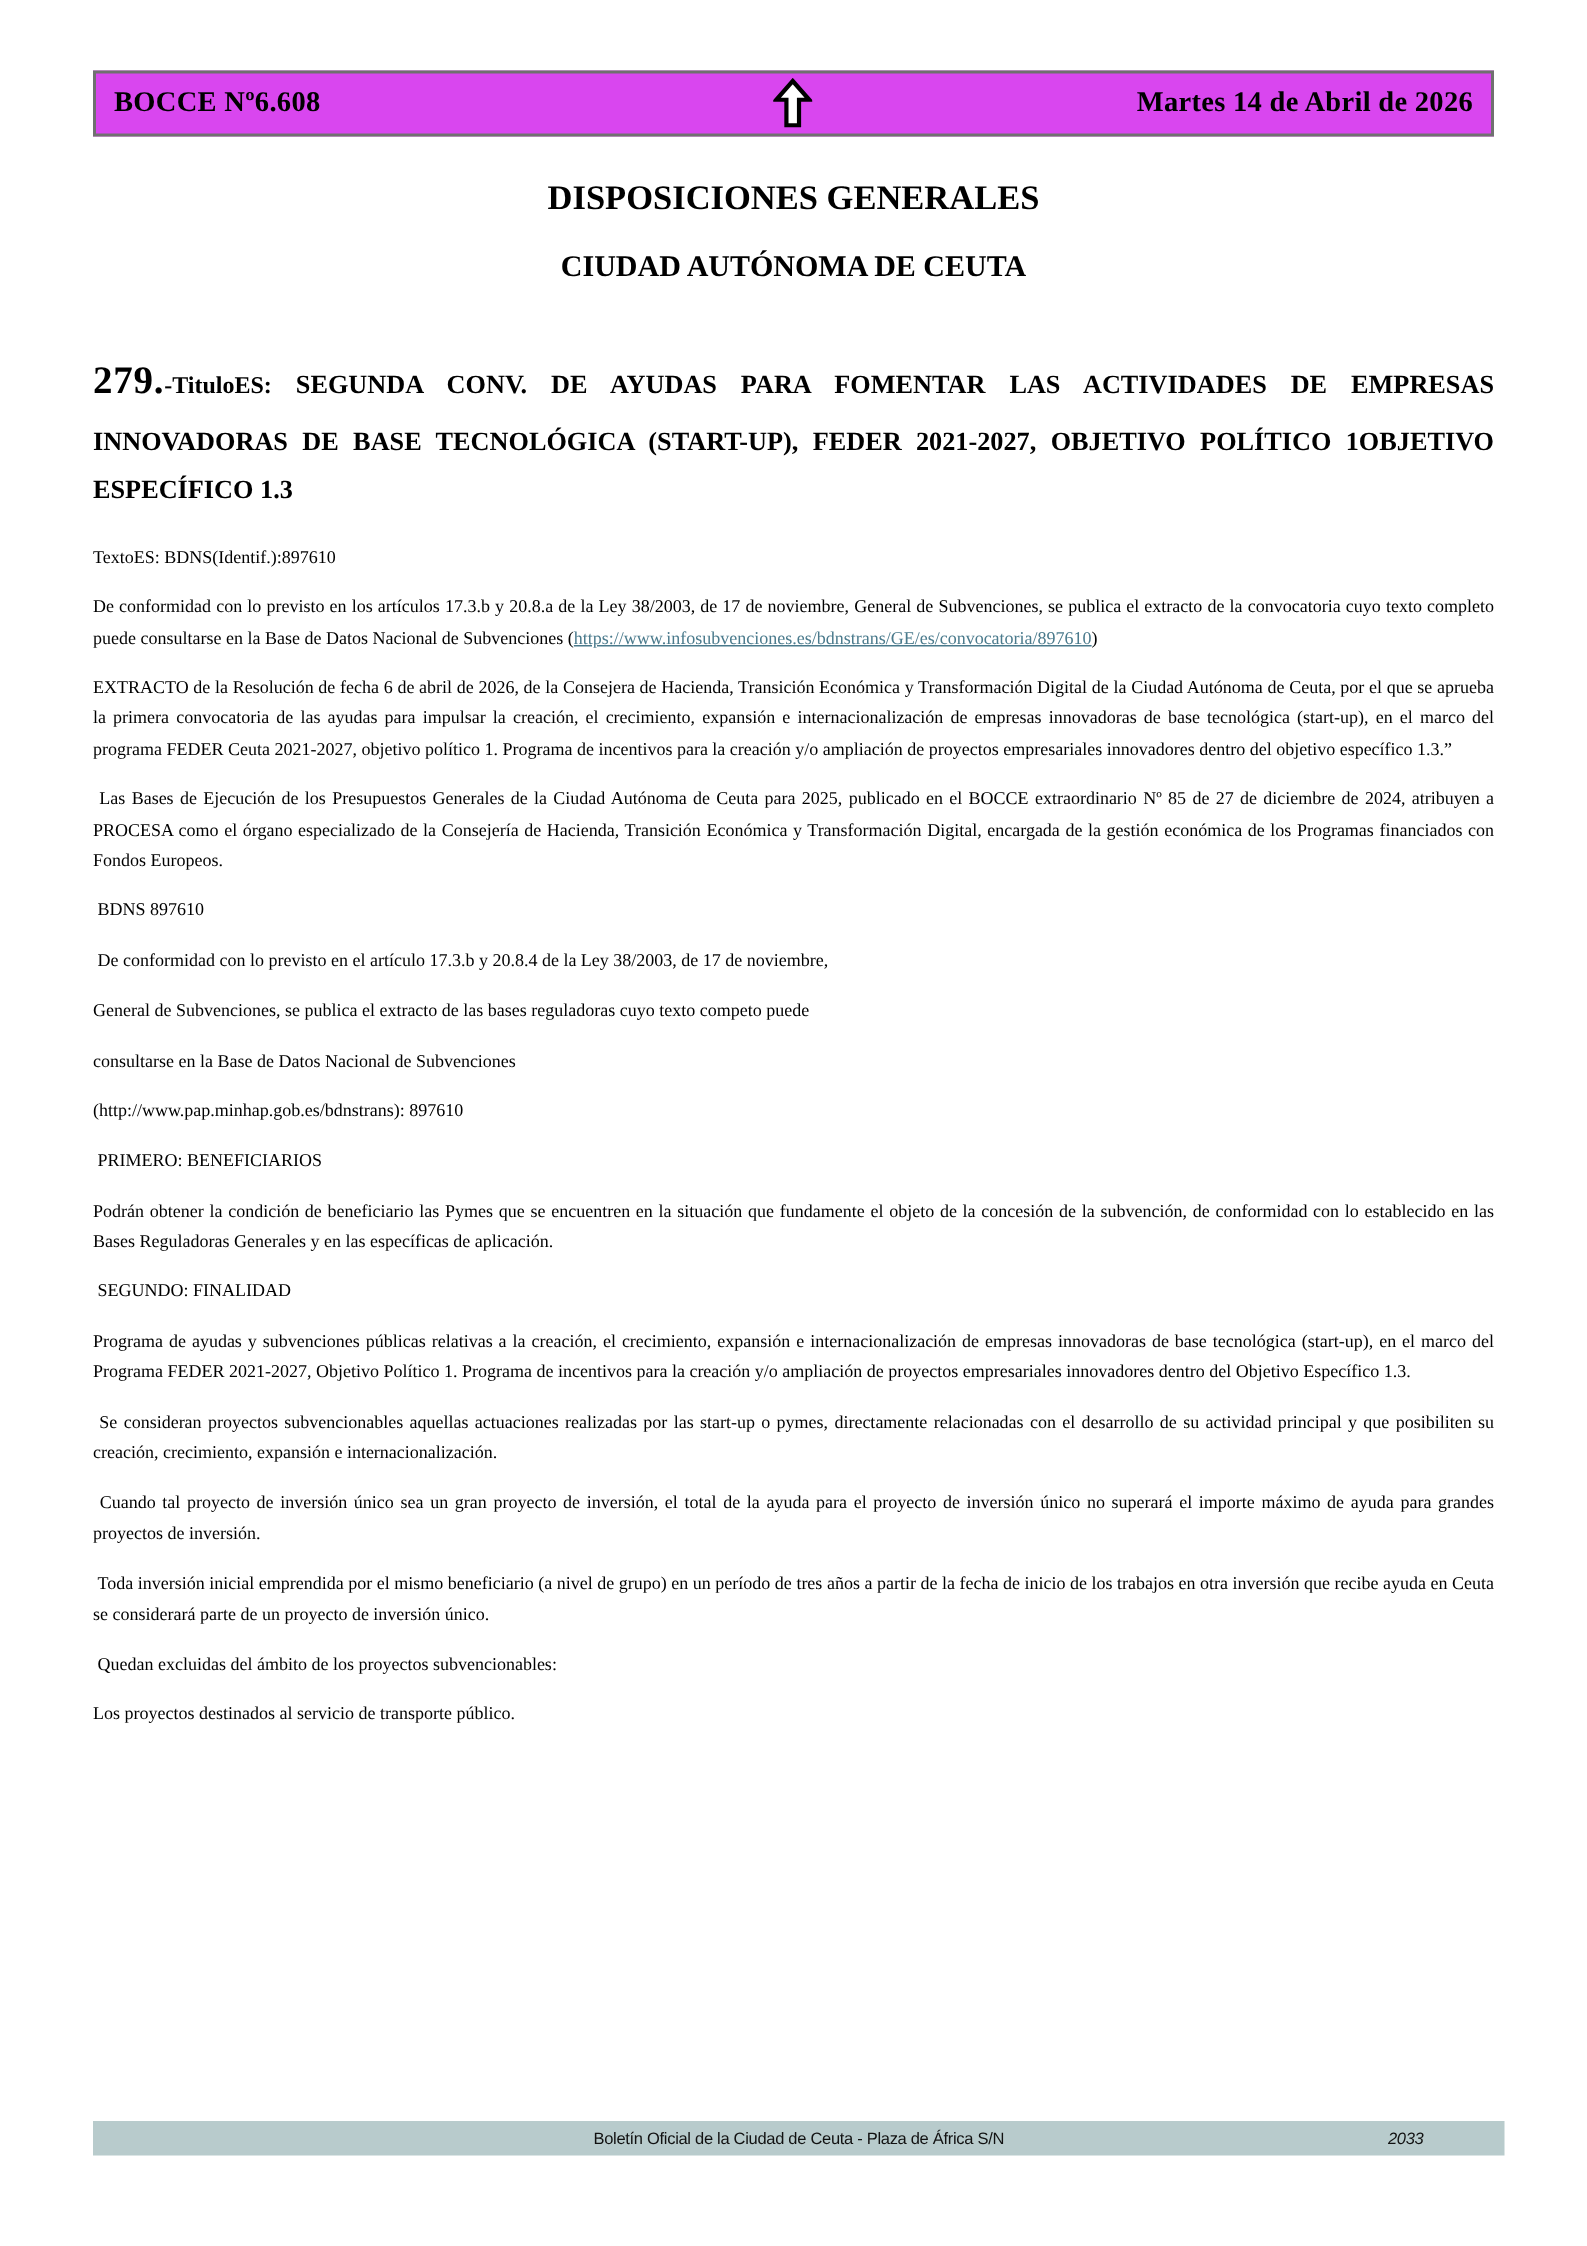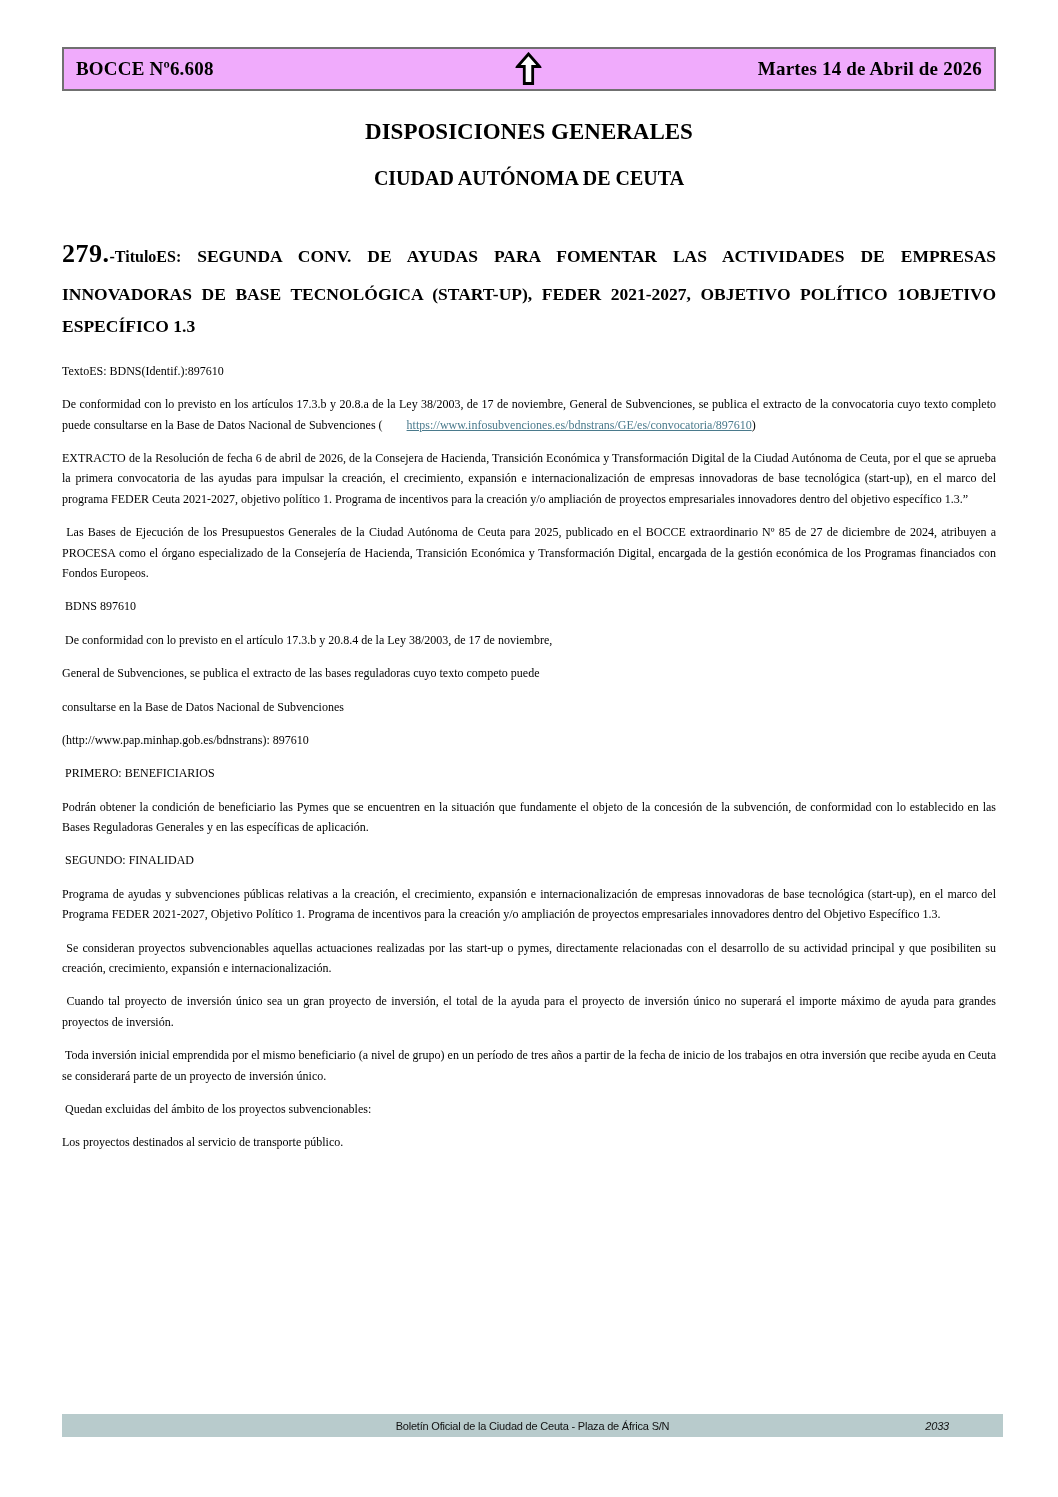--- a/index.html
+++ b/index.html
@@ -12,21 +12,21 @@
     position: relative;
     overflow: hidden;
   }
   .page {
     padding: 0 62px;
   }
   
   .header-bar {
     margin-top: 47px;
     height: 40px;
-    background: #f0abfc;
+    background: #d946ef;
     border: 2px solid #707070;
     display: flex;
     align-items: center;
     justify-content: space-between;
     padding: 0 12px;
     position: relative;
     box-sizing: content-box;
   }
   .header-bar .hdr-text {
     font-weight: bold;
@@ -76,21 +76,20 @@
   .para {
     font-size: 12px;
     line-height: 1.7;
     text-align: justify;
     margin: 13px 0;
     white-space: pre-wrap;
   }
   .doc-link {
     color: #4a7a8c;
     cursor: pointer;
-    margin-left: 24px;
   }
   
   .footer-bar {
     position: absolute;
     left: 62px;
     right: 55px;
     top: 1414px;
     height: 23px;
     background: #b8cbcc;
     font-family: "Liberation Sans", sans-serif;

